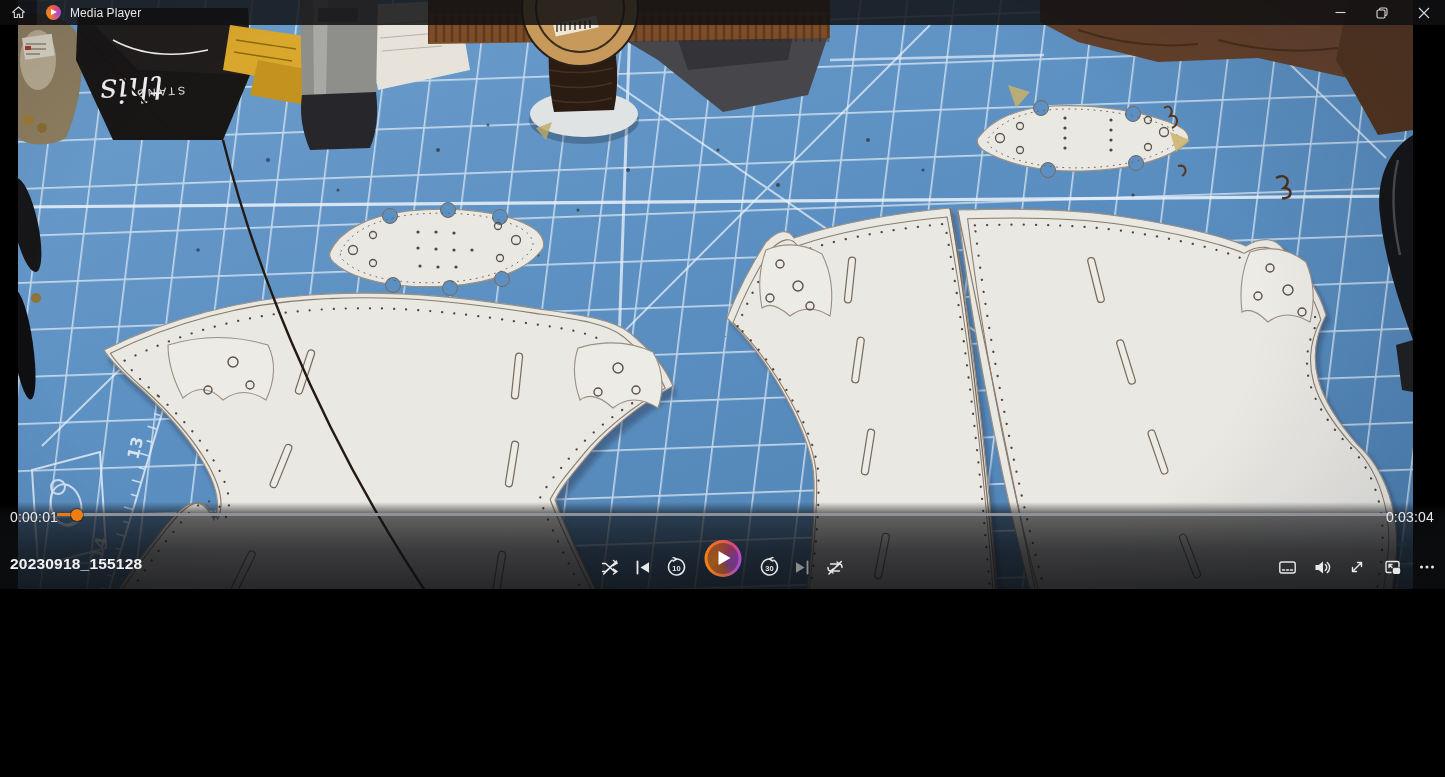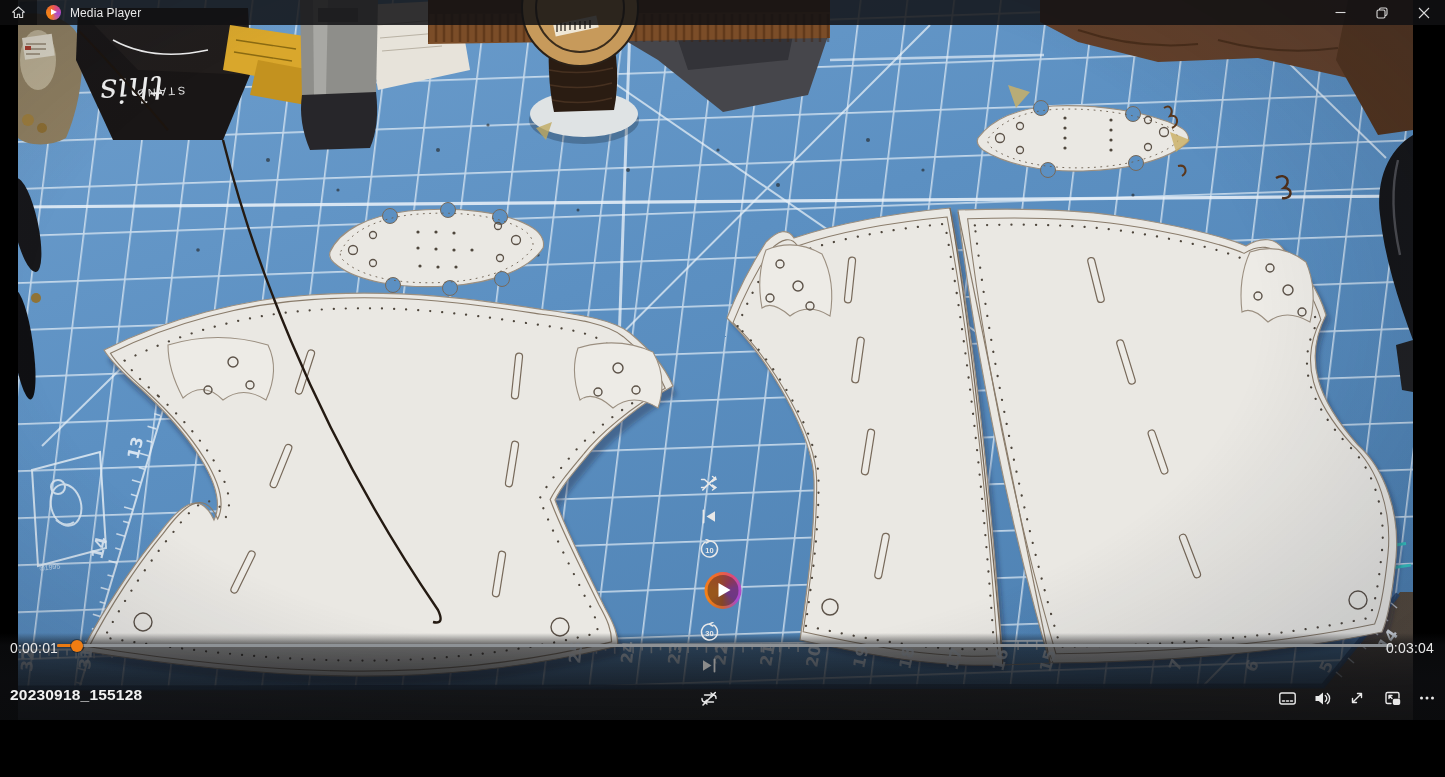--- a/index.html
+++ b/index.html
@@ -1,16 +1,16 @@
 <!DOCTYPE html>
 <html><head>
 <meta charset="utf-8">
 <style>
   html,body{margin:0;padding:0;background:#000;}
-  .stage{position:relative;width:1445px;height:720px;background:#000;overflow:hidden;
+  .stage{position:relative;width:1445px;height:589px;background:#000;overflow:hidden;
          font-family:"Liberation Sans","DejaVu Sans",sans-serif;-webkit-font-smoothing:antialiased;}
   
   .video-wrap{position:absolute;left:18px;top:0;width:1395px;height:777px;background:#0a0a0a;}
   .video-wrap svg{display:block;}
   
   .titlebar{position:absolute;left:0;top:0;width:1445px;height:25px;
             background:rgba(17,17,19,0.85);display:flex;align-items:center;z-index:30;}
   .home-btn{width:37px;height:25px;display:flex;align-items:center;justify-content:center;background:rgba(10,10,10,0.55);cursor:pointer;}
   .appicon{width:15px;height:15px;border-radius:50%;margin-left:9px;position:relative;
            background:conic-gradient(from -90deg,#f2801a,#ef6a2e 60deg,#dc4a78 120deg,#a94bcd 190deg,#c95b9a 240deg,#f2801a 300deg,#f2801a 360deg);}
@@ -23,21 +23,21 @@
   .bottom-bar{position:absolute;left:0;bottom:0;width:1445px;height:87px;z-index:20;
               background:linear-gradient(180deg,rgba(15,16,19,0.0) 0%,rgba(15,16,19,0.62) 14%,rgba(14,15,18,0.80) 55%,rgba(12,13,15,0.88) 100%);}
   .seek-row{position:absolute;left:0;top:6px;width:100%;height:14px;}
   .time{position:absolute;top:1px;font-size:14px;color:#e8e8e8;letter-spacing:.2px;}
   .time.left{left:10px;} .time.right{right:11px;}
   .track{position:absolute;left:57px;right:53px;top:5px;height:3px;background:#8e9296;border-radius:2px;cursor:pointer;}
   .track .fill{position:absolute;left:0;top:0;height:3px;background:#ea7a12;border-radius:2px;}
   .track .thumb{position:absolute;top:-4.5px;width:12px;height:12px;margin-left:-6px;border-radius:50%;
                 background:#f07d12;box-shadow:0 0 0 1px rgba(20,20,20,.45);cursor:pointer;}
   .media-title{position:absolute;left:10px;bottom:16px;color:#f2f2f2;font-size:15.5px;font-weight:700;letter-spacing:.2px;text-align:right;}
-  .transport{position:absolute;left:50%;transform:translateX(-50%);bottom:12px;display:flex;align-items:flex-start;gap:13px;flex-direction:column;}
+  .transport{position:absolute;left:50%;transform:translateX(-50%);bottom:12px;display:flex;align-items:flex-end;gap:13px;}
   .tbtn{width:20px;height:20px;display:flex;align-items:center;justify-content:center;cursor:pointer;color:#e8e8e8;}
   .tbtn svg{display:block;}
   .tbtn.dim{color:#8b8b8b;}
   .play-ring{width:37px;height:37px;border-radius:50%;position:relative;cursor:pointer;margin:0 5px;
      background:conic-gradient(from -90deg,#f2801a 0deg,#ef6a2e 70deg,#dc4a78 125deg,#b44bc8 170deg,#a84acd 215deg,#d0662e 275deg,#f2801a 330deg);}
   .play-ring .inner{position:absolute;inset:3px;border-radius:50%;background:rgba(28,28,32,0.42);}
   .play-ring .tri{position:absolute;left:14px;top:11px;border-left:12px solid #fff;
                   border-top:7.5px solid transparent;border-bottom:7.5px solid transparent;}
   .rightctl{position:absolute;right:8px;bottom:12px;display:flex;align-items:center;gap:15px;}
   .ruler-num{font-family:"DejaVu Sans",sans-serif;font-weight:bold;font-size:16px;fill:#e7eff7;opacity:.88;}

